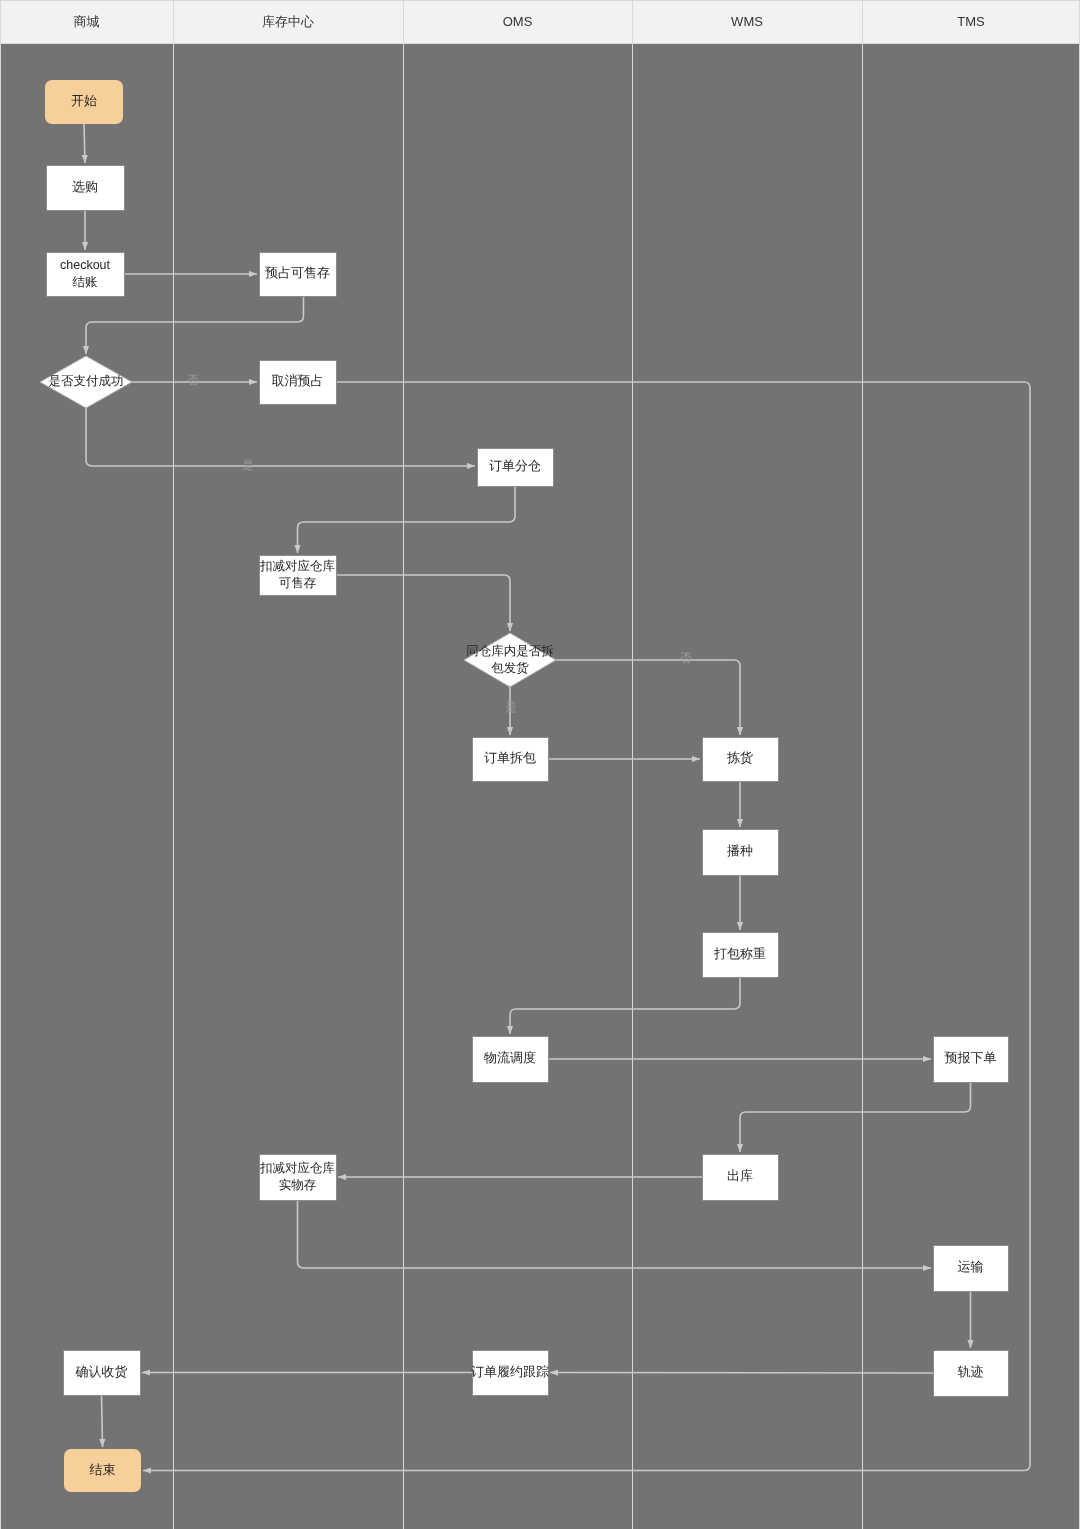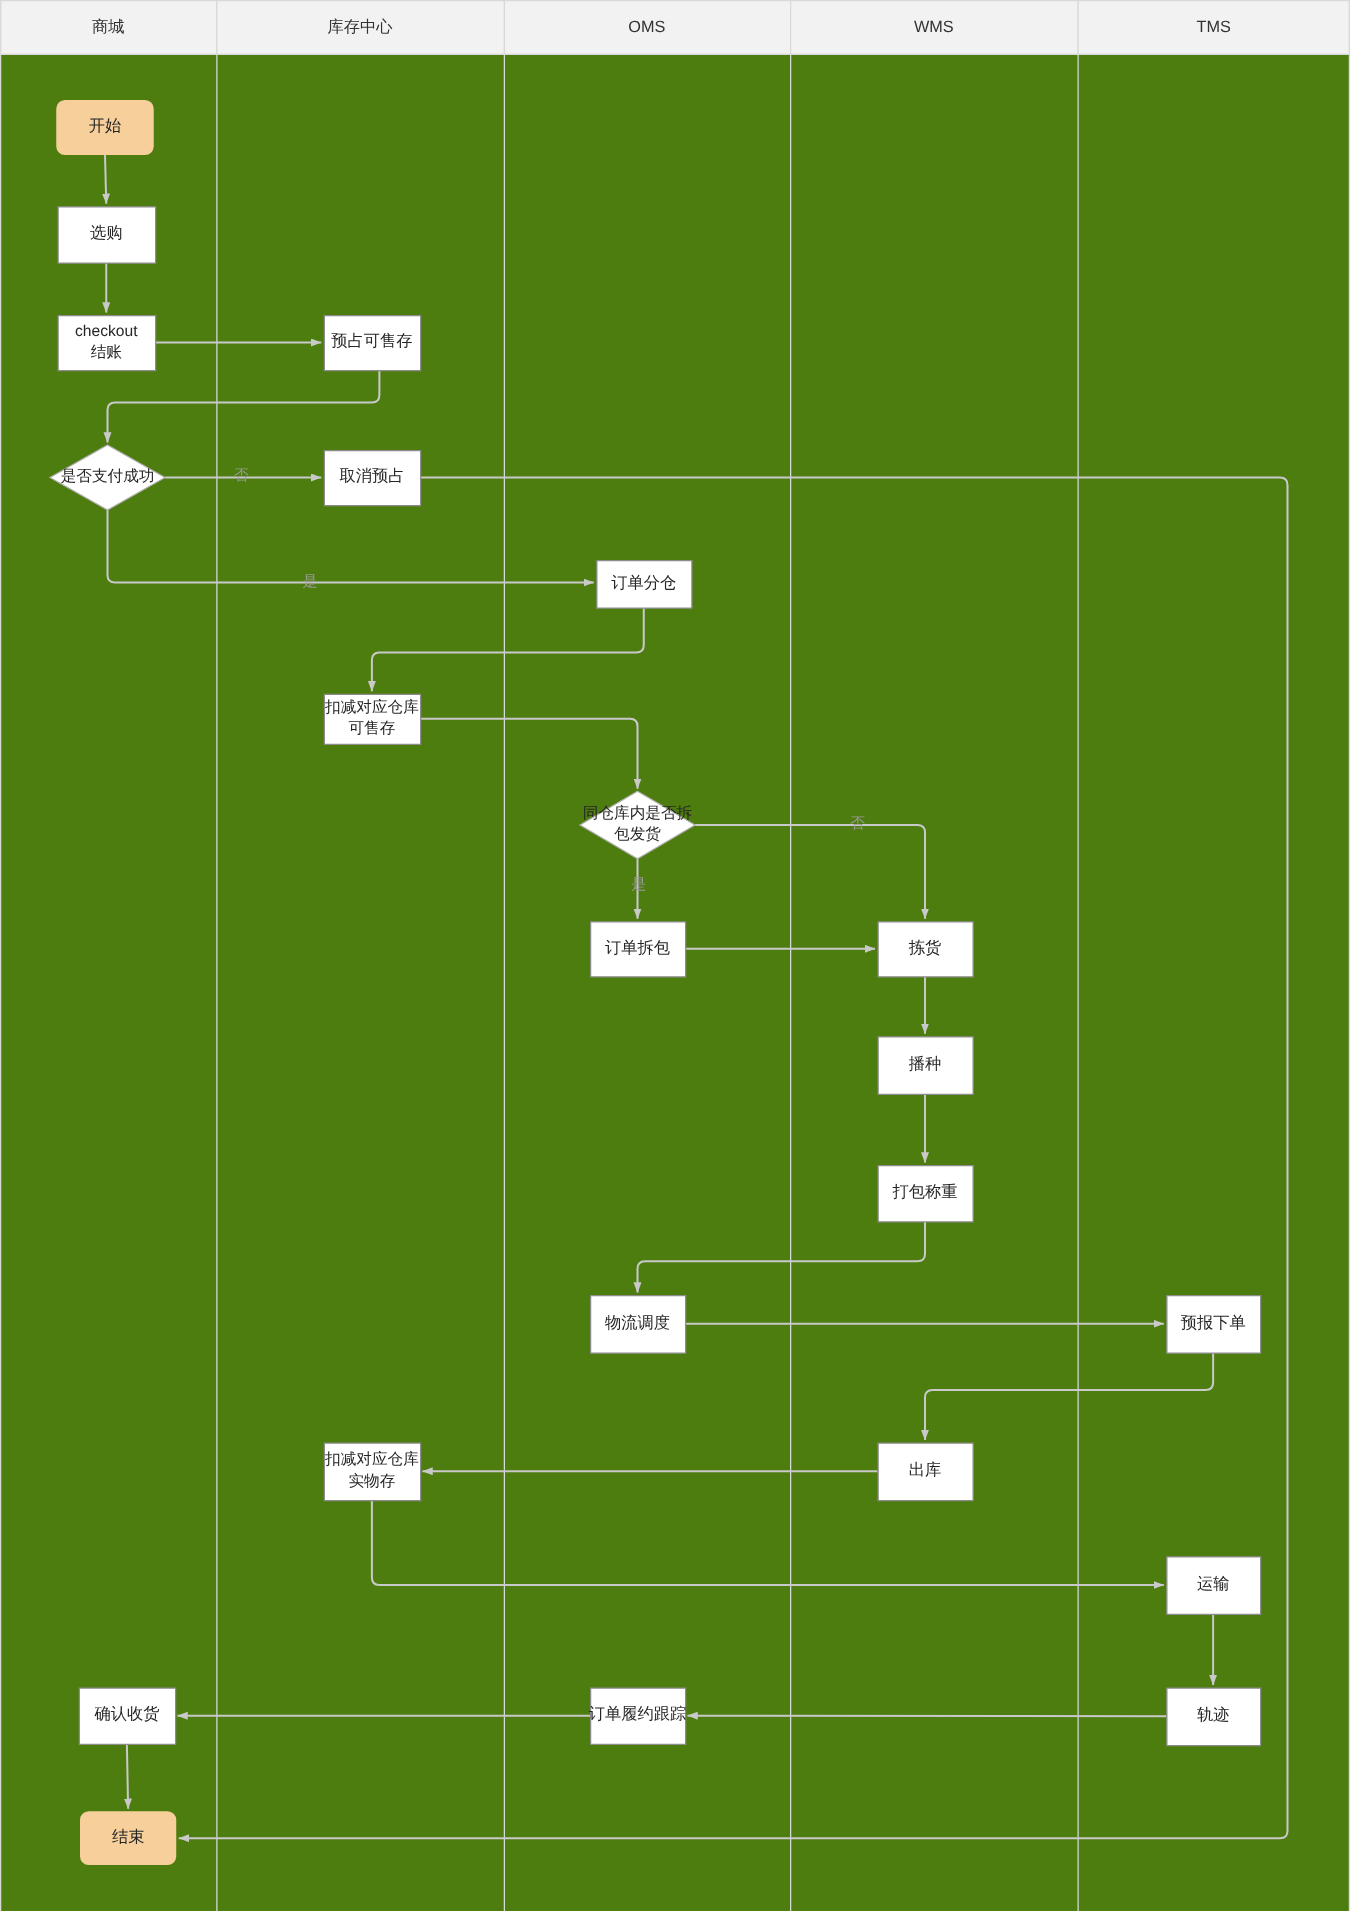--- a/index.html
+++ b/index.html
@@ -1,17 +1,17 @@
 <!DOCTYPE html>
 <html><head>
 <meta charset="utf-8">
 <style>
   html,body{margin:0;padding:0;background:#ffffff;}
   body{font-family:"Liberation Sans","DejaVu Sans",sans-serif;}
-  #stage{position:relative;width:1080px;height:1529px;background:#4d7c0f;overflow:hidden;}
+  #stage{position:relative;width:1080px;height:1529px;background:#737373;overflow:hidden;}
   svg{display:block;}
   .lane-header-bg{fill:#f2f2f2;stroke:#d9d9d9;stroke-width:1;}
   .lane-divider{stroke:#d9d9d9;stroke-width:1;}
   .lane-title{font-size:13px;fill:#333333;text-anchor:middle;dominant-baseline:middle;}
   .node-rect{fill:#ffffff;stroke:#8c8c8c;stroke-width:1;}
   .node-term{fill:#f7cf9b;stroke:none;}
   .node-diamond{fill:#ffffff;stroke:#b0b0b0;stroke-width:1;}
   .node-label{font-size:13px;fill:#262626;text-anchor:middle;dominant-baseline:middle;}
   .node-label-sm{font-size:12.5px;fill:#262626;text-anchor:middle;dominant-baseline:middle;}
   .edge{fill:none;stroke:#c9c9c9;stroke-width:1.6;}

